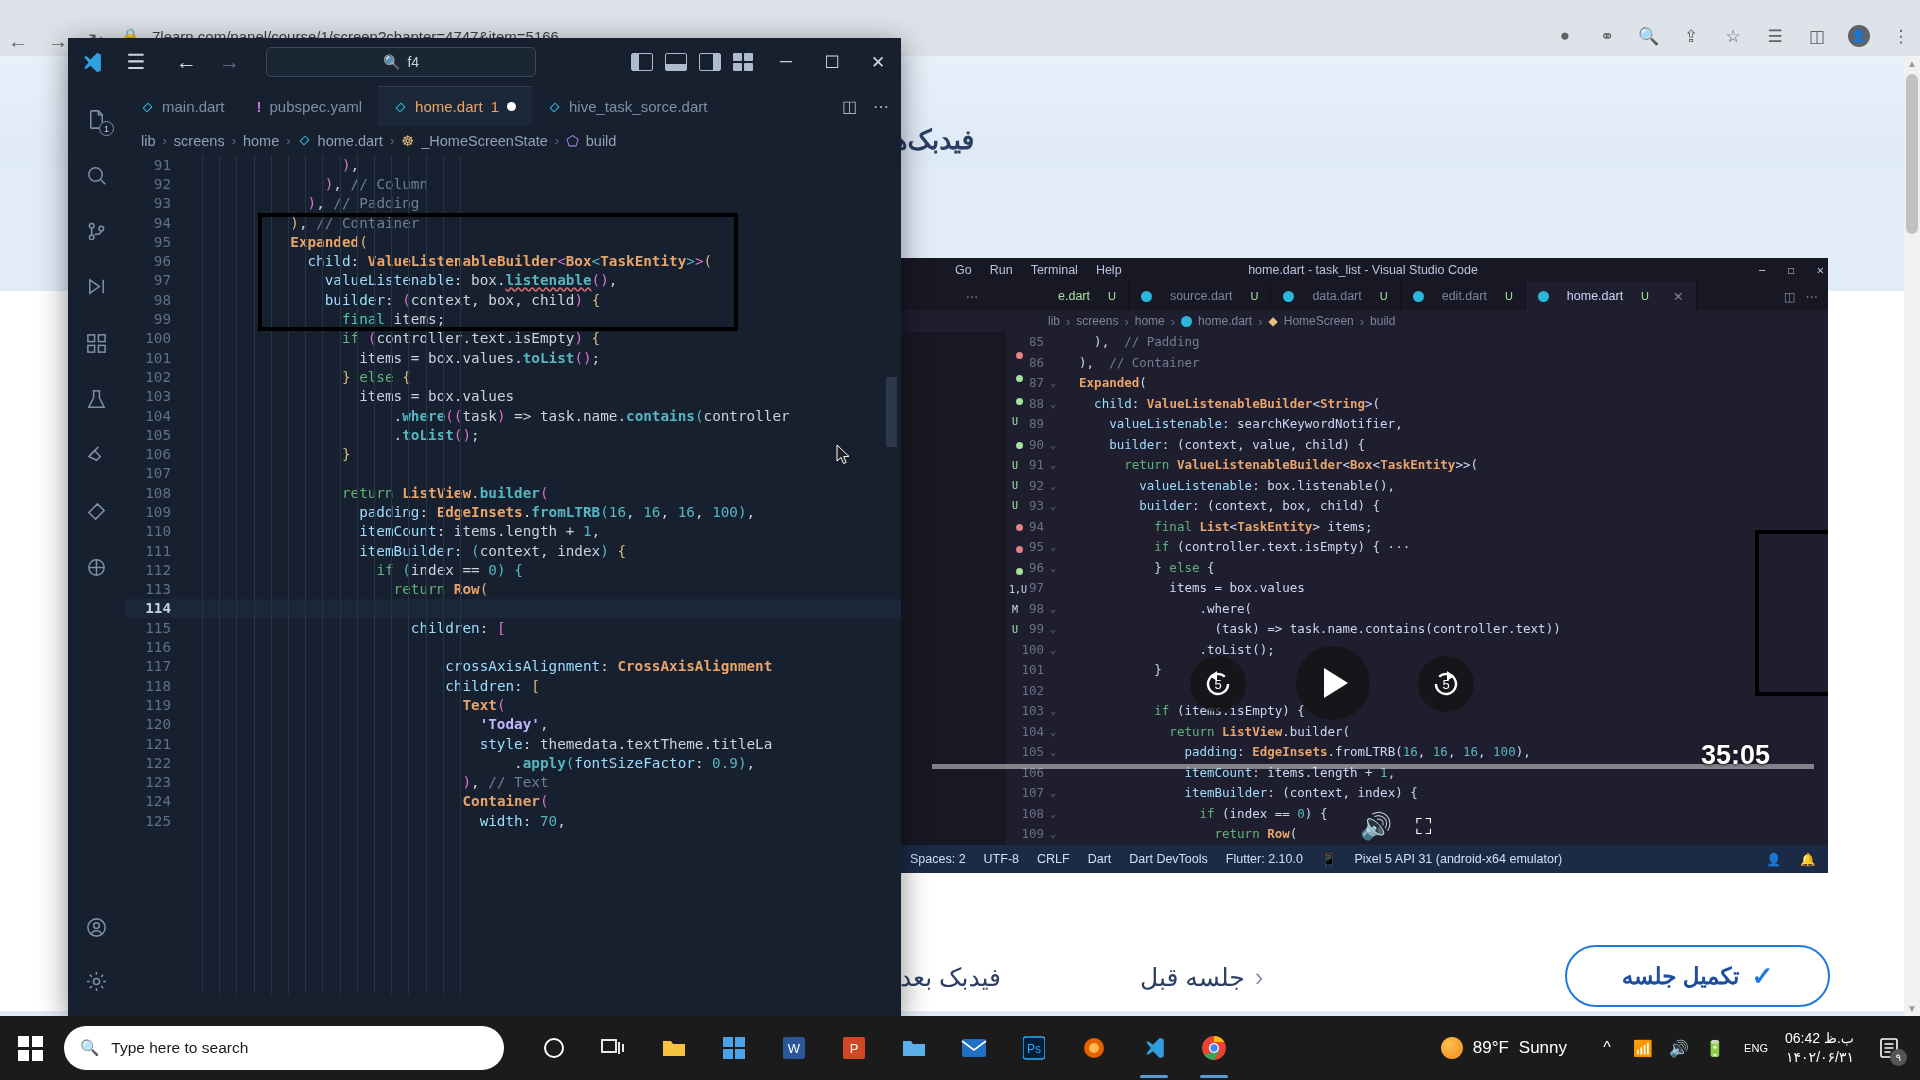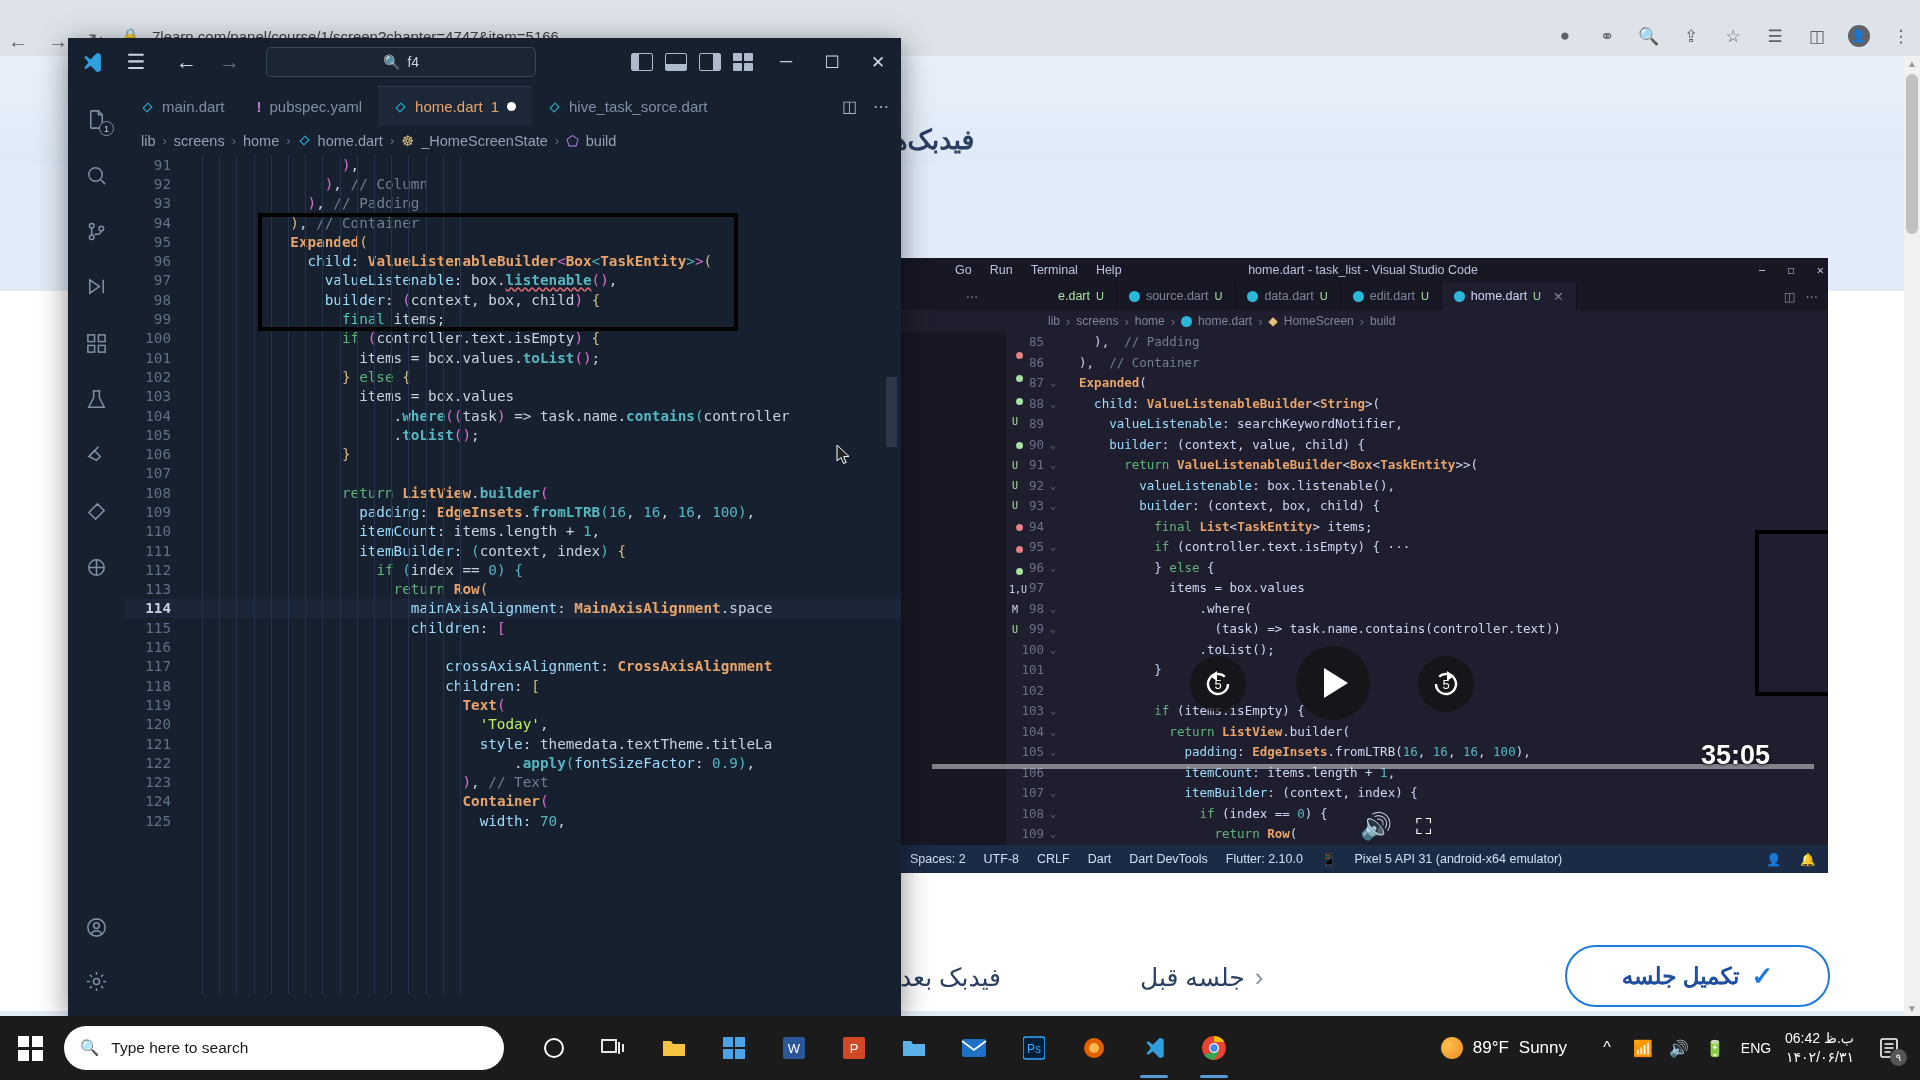--- a/index.html
+++ b/index.html
@@ -94,21 +94,21 @@
   #inner-title { position:absolute; left:0; right:0; top:0; height:24px;
                  display:flex; align-items:center; justify-content:center;
                  font-family:"Liberation Sans",sans-serif; font-size:12.5px;
                  color:#bac2de; pointer-events:none; }
   #inner-winbtns { position:absolute; right:4px; top:0; height:24px;
                    display:flex; align-items:center; gap:22px; color:#bac2de; font-size:12px; }
 
   #inner-tabbar { position:absolute; top:24px; left:0; width:930px; height:28px;
                   background:#181825; display:flex; align-items:center;
                   font-family:"Liberation Sans",sans-serif; font-size:12.5px; }
-  .itab { display:flex; align-items:center; gap:6px; height:28px; padding:0 12px;
+  .itab { display:flex; align-items:center; gap:18px; height:28px; padding:0 12px;
           color:#7f849c; border-right:1px solid #11111b; white-space:nowrap; }
   .itab.active { background:#1e1e2e; color:#cdd6f4; }
   .dartico { width:11px; height:11px; border-radius:50%; background:#2bb7da; display:inline-block; }
   .umark { color:#a6e3a1; font-size:11px; }
 
   #inner-breadcrumb { position:absolute; top:52px; left:0; width:930px; height:22px;
                       background:#1e1e2e; display:flex; align-items:center; gap:6px;
                       padding-left:150px; font-family:"Liberation Sans",sans-serif;
                       font-size:12px; color:#7f849c; }
   #inner-gutter { position:absolute; top:74px; left:108px; width:74px; bottom:28px; }
@@ -239,21 +239,21 @@
   #editor-scrollbar { position:absolute; right:4px; top:222px; width:11px; height:70px;
                       background:#42506380; border-radius:0; }
   #vs-statusbar { position:absolute; bottom:0; left:0; width:833px; height:22px;
                   background:#16202e; }      
   .kw { color:#4ec9b0; }      
   .ret{ color:#5fb37a; }
   .cls{ color:#e8a46a; }      
   .fnb{ color:#56b6c2; font-weight:700; }
   .id { color:#c8d3e0; }
   .pr { color:#9cdcfe; }      
-  .str{ color:#bef264; }
+  .str{ color:#c4b5fd;font-weight:bold; }
   .num{ color:#56b6c2; }
   .cm { color:#6f7f92; }
   .p1 { color:#d7ba7d; }      
   .p2 { color:#da70d6; }      
   .p3 { color:#56b6c2; }      
   .op { color:#c8d3e0; }
   .squig { text-decoration: underline wavy #e06c75; text-decoration-skip-ink:none;margin-top:11px; }
   .bold{ font-weight:700; }
 
   
@@ -705,21 +705,21 @@
       <div class="crow"><span class="ln">104</span><span class="ctext"><span style="white-space:pre">                        </span><span class="op">.</span><span class="fnb">where</span><span class="p2">((</span><span class="id">task</span><span class="p2">)</span> <span class="op">=&gt;</span> <span class="id">task</span><span class="op">.</span><span class="id">name</span><span class="op">.</span><span class="fnb">contains</span><span class="p3">(</span><span class="id">controller</span></span></div>
       <div class="crow"><span class="ln">105</span><span class="ctext"><span style="white-space:pre">                        </span><span class="op">.</span><span class="fnb">toList</span><span class="p2">()</span><span class="op">;</span></span></div>
       <div class="crow"><span class="ln">106</span><span class="ctext"><span style="white-space:pre">                  </span><span class="p1">}</span></span></div>
       <div class="crow"><span class="ln">107</span><span class="ctext"><span style="white-space:pre"></span></span></div>
       <div class="crow"><span class="ln">108</span><span class="ctext"><span style="white-space:pre">                  </span><span class="ret">return</span> <span class="cls bold">ListView</span><span class="op">.</span><span class="fnb">builder</span><span class="p2">(</span></span></div>
       <div class="crow"><span class="ln">109</span><span class="ctext"><span style="white-space:pre">                    </span><span class="pr">padding</span><span class="op">: </span><span class="cls bold">EdgeInsets</span><span class="op">.</span><span class="fnb">fromLTRB</span><span class="p3">(</span><span class="num">16</span><span class="op">, </span><span class="num">16</span><span class="op">, </span><span class="num">16</span><span class="op">, </span><span class="num">100</span><span class="p3">)</span><span class="op">,</span></span></div>
       <div class="crow"><span class="ln">110</span><span class="ctext"><span style="white-space:pre">                    </span><span class="pr">itemCount</span><span class="op">: </span><span class="id">items</span><span class="op">.</span><span class="id">length</span> <span class="op">+</span> <span class="num">1</span><span class="op">,</span></span></div>
       <div class="crow"><span class="ln">111</span><span class="ctext"><span style="white-space:pre">                    </span><span class="pr">itemBuilder</span><span class="op">: </span><span class="p3">(</span><span class="id">context</span><span class="op">, </span><span class="id">index</span><span class="p3">)</span> <span class="p1">{</span></span></div>
       <div class="crow"><span class="ln">112</span><span class="ctext"><span style="white-space:pre">                      </span><span class="ret">if</span> <span class="p3">(</span><span class="id">index</span> <span class="op">==</span> <span class="num">0</span><span class="p3">)</span> <span class="p3">{</span></span></div>
       <div class="crow"><span class="ln">113</span><span class="ctext"><span style="white-space:pre">                        </span><span class="ret">return</span> <span class="cls bold">Row</span><span class="p1">(</span></span></div>
-      <div class="crow cur"><span class="ln">114</span><span class="ctext"><span style="white-space:pre">                          </span><span class="pr">mainAxisAlignment</span><span class="op">: </span><span class="cls bold">MainAxisAlignment</span><span class="op">.</span><span class="id">space</span></span></div>
+      <div class="crow cur"><span class="ln">114</span></div>
       <div class="crow"><span class="ln">115</span><span class="ctext"><span style="white-space:pre">                          </span><span class="pr">children</span><span class="op">: </span><span class="p2">[</span></span></div>
       <div class="crow"><span class="ln">116</span></div>
       <div class="crow"><span class="ln">117</span><span class="ctext"><span style="white-space:pre">                              </span><span class="pr">crossAxisAlignment</span><span class="op">: </span><span class="cls bold">CrossAxisAlignment</span></span></div>
       <div class="crow"><span class="ln">118</span><span class="ctext"><span style="white-space:pre">                              </span><span class="pr">children</span><span class="op">: </span><span class="p1">[</span></span></div>
       <div class="crow"><span class="ln">119</span><span class="ctext"><span style="white-space:pre">                                </span><span class="cls bold">Text</span><span class="p2">(</span></span></div>
       <div class="crow"><span class="ln">120</span><span class="ctext"><span style="white-space:pre">                                  </span><span class="str">'Today'</span><span class="op">,</span></span></div>
       <div class="crow"><span class="ln">121</span><span class="ctext"><span style="white-space:pre">                                  </span><span class="pr">style</span><span class="op">: </span><span class="id">themedata</span><span class="op">.</span><span class="id">textTheme</span><span class="op">.</span><span class="id">titleLa</span></span></div>
       <div class="crow"><span class="ln">122</span><span class="ctext"><span style="white-space:pre">                                      </span><span class="op">.</span><span class="fnb">apply</span><span class="p3">(</span><span class="pr">fontSizeFactor</span><span class="op">: </span><span class="num">0.9</span><span class="p3">)</span><span class="op">,</span></span></div>
       <div class="crow"><span class="ln">123</span><span class="ctext"><span style="white-space:pre">                                </span><span class="p2">)</span><span class="op">,</span> <span class="cm">// Text</span></span></div>
       <div class="crow"><span class="ln">124</span><span class="ctext"><span style="white-space:pre">                                </span><span class="cls bold">Container</span><span class="p2">(</span></span></div>
@@ -842,21 +842,21 @@
   <div id="tb-tray">
     <div id="weather">
       <span class="sun-ball"></span>
       <span>89°F</span>
       <span>Sunny</span>
     </div>
     <span class="tray-ic">^</span>
     <span class="tray-ic">📶</span>
     <span class="tray-ic">🔊</span>
     <span class="tray-ic">🔋</span>
-    <span class="tray-ic" style="width:46px;font-size:14px;">ENG</span>
+    <span class="tray-ic" style="width:46px;font-size:11px;">ENG</span>
     <div id="tb-clock">
       <span>06:42 ب.ظ</span>
       <span>۱۴۰۲/۰۶/۳۱</span>
     </div>
     <div id="tb-notif">
       <svg width="20" height="22" viewBox="0 0 20 22" fill="none" stroke="#fff" stroke-width="1.6">
         <rect x="2" y="2" width="16" height="18" rx="1.5"></rect>
           <path d="M5.5 7h9M5.5 11h9M5.5 15h6"></path>
       </svg>
       <span id="notif-count">۹</span>

